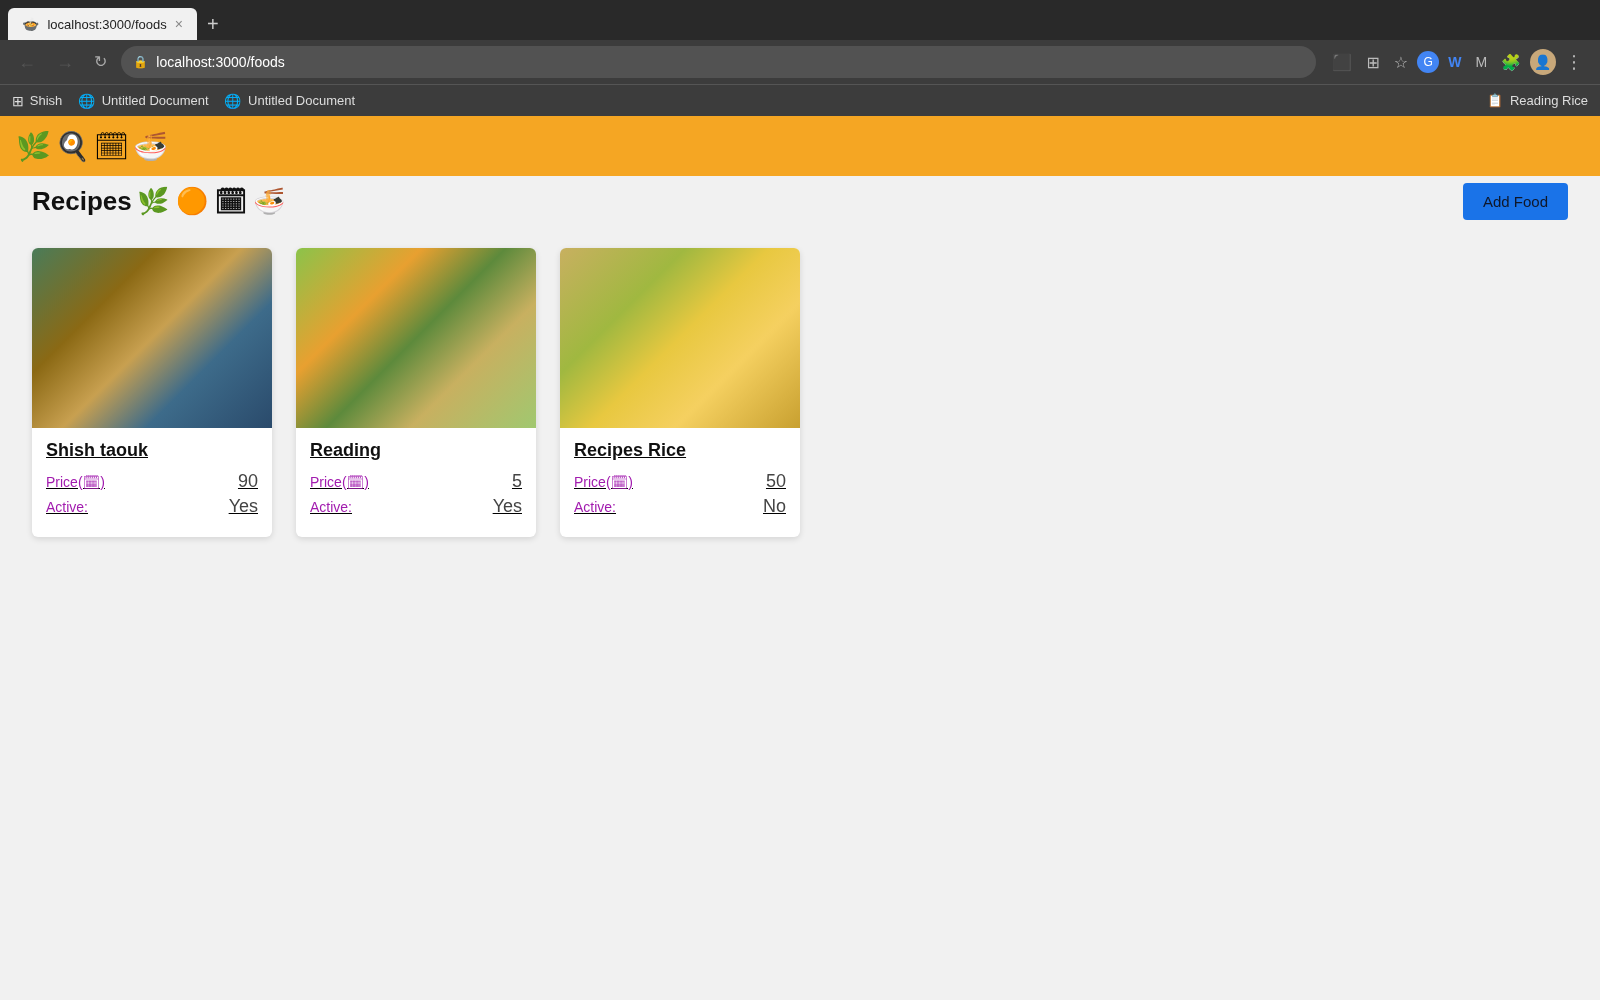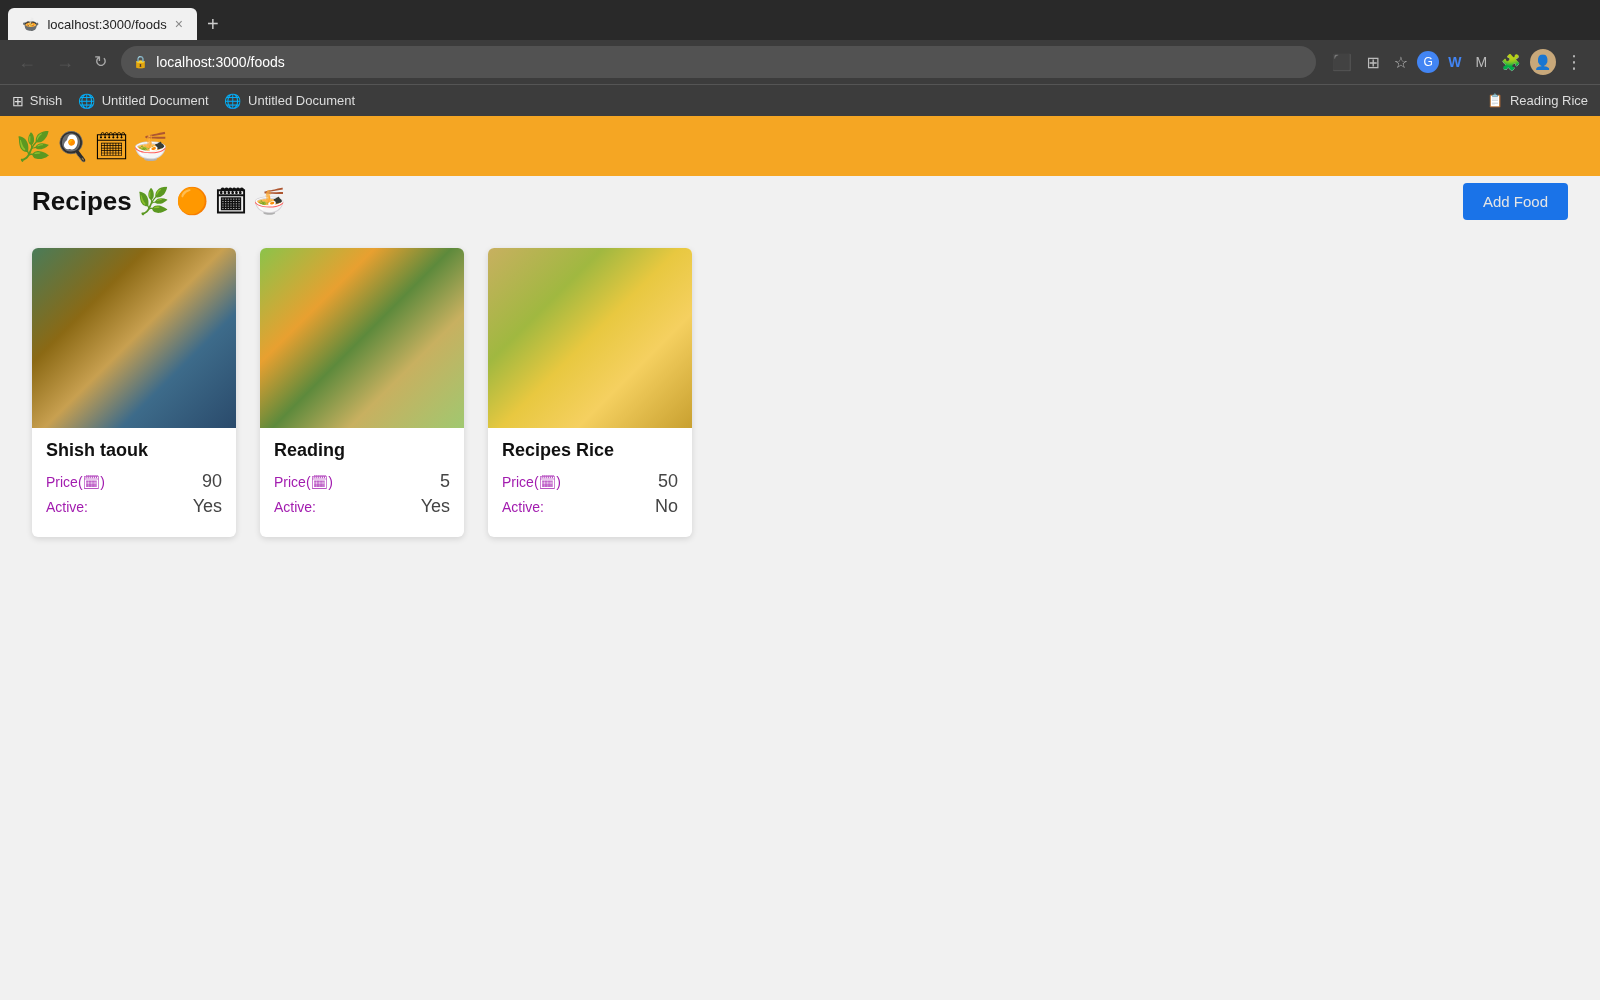--- a/index.html
+++ b/index.html
@@ -165,40 +165,41 @@
     .page-title {
       font-size: 26px;
       font-weight: 700;
       color: #111;
       display: flex;
       align-items: center;
       gap: 6px;
     }
     .add-food-btn {
       background: #1a73e8;
-      color: #e5e5e5;
+      color: #0f172a;
       border: none;
       padding: 10px 20px;
       border-radius: 4px;
       font-size: 15px;
       cursor: pointer;
       font-weight: 500;
     }
 
     .food-grid {
       display: flex;
       gap: 24px;
       flex-wrap: wrap;
     }
     .food-card {
       background: #fff;
       border-radius: 6px;
       box-shadow: 0 2px 6px rgba(0,0,0,0.12);
-      width: 204px;
+      width: 240px;
       overflow: hidden;
+      text-decoration: underline;
     }
     .food-card-img {
       width: 100%;
       height: 180px;
       object-fit: cover;
       display: block;
       background: #ccc;
       position: relative;
       overflow: hidden;
     }

